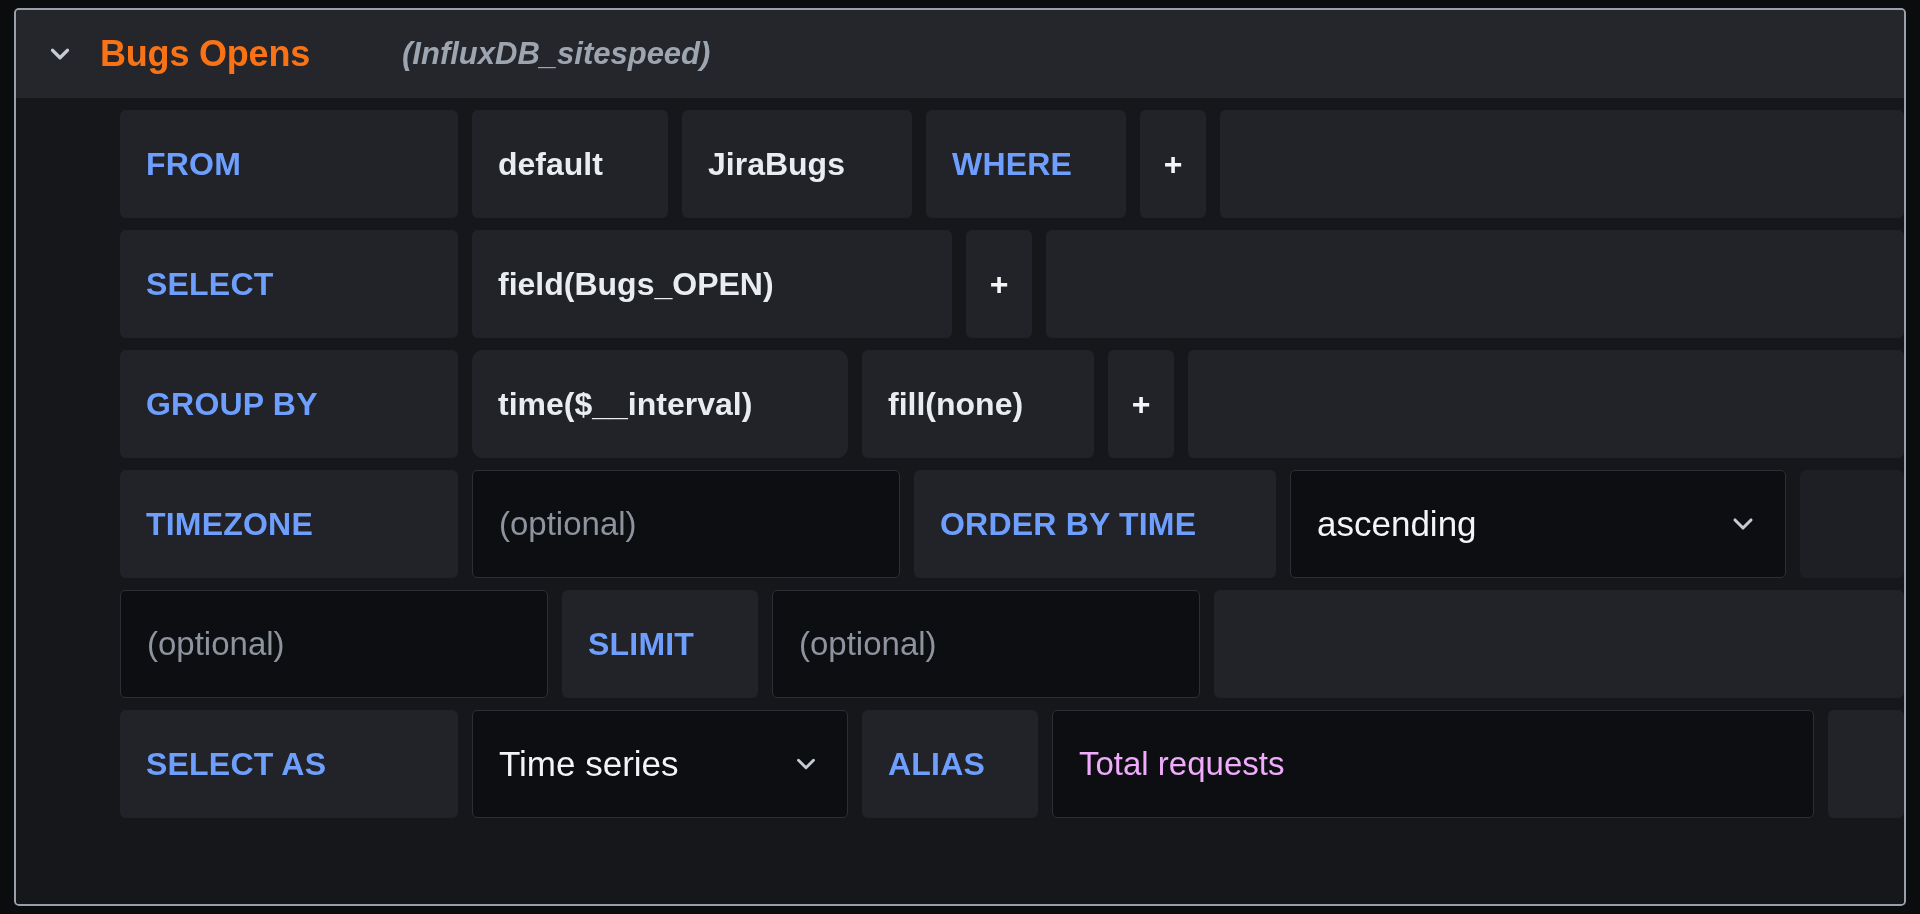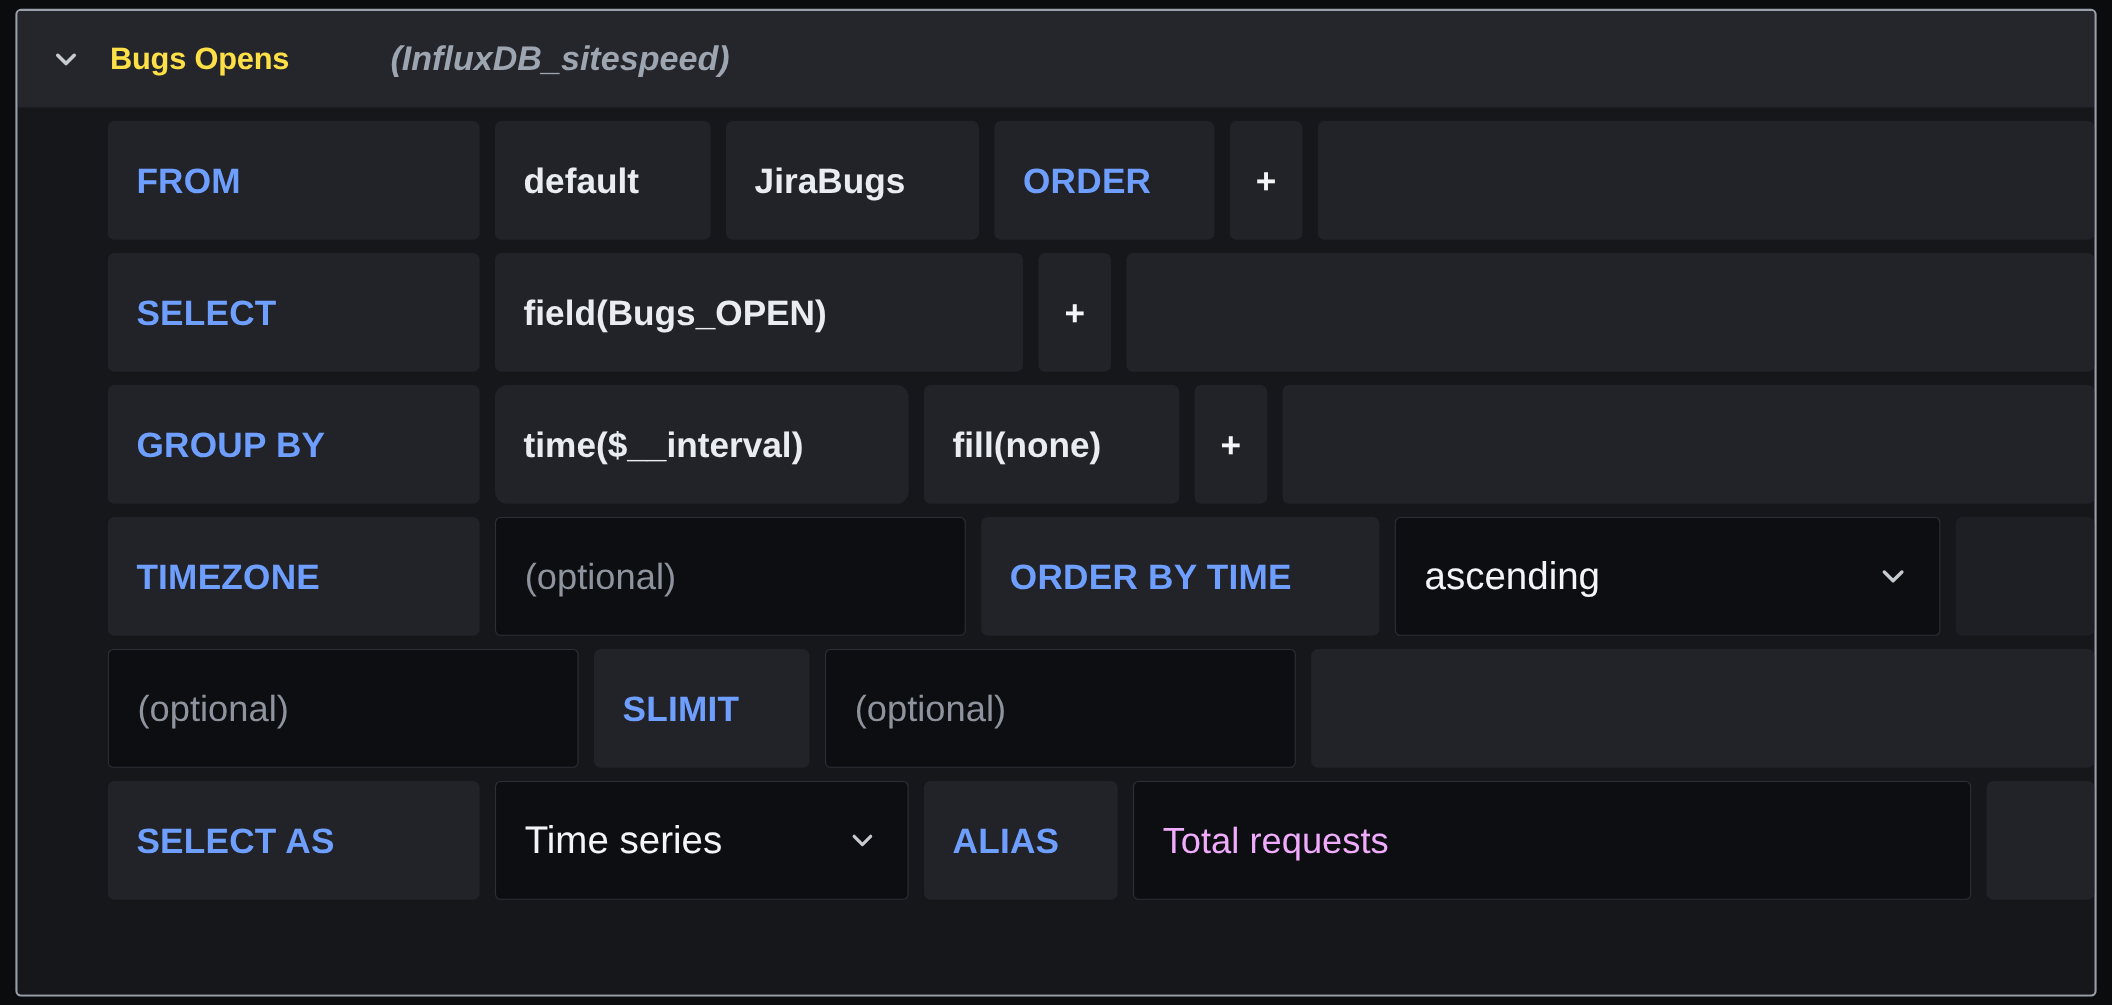--- a/index.html
+++ b/index.html
@@ -44,22 +44,22 @@
     width: 44px;
     height: 44px;
     display: flex;
     align-items: center;
     justify-content: center;
     cursor: pointer;
     flex: 0 0 auto;
   }
   .collapse-toggle svg { display: block; }
   .query-title {
-    color: #fde047;
-    font-size: 28px;
+    color: #f97316;
+    font-size: 36px;
     font-weight: bold;
     letter-spacing: -0.2px;
     margin-left: 18px;
     white-space: nowrap;
   }
   .query-datasource {
     color: #9da5b0;
     font-size: 31px;
     font-style: italic;
     font-weight: bold;
@@ -76,21 +76,21 @@
     display: flex;
     flex-direction: column;
     gap: 12px;
   }
 
   .editor-row {
     display: flex;
     align-items: stretch;
     height: 108px;
     min-height: 108px;
-    padding-left: 82px;
+    padding-left: 104px;
     box-sizing: border-box;
     gap: 14px;
   }
 
   
   .seg {
     display: flex;
     align-items: center;
     justify-content: flex-start;
     background: #212329;
@@ -172,21 +172,21 @@
     <div class="query-title">Bugs Opens</div>
     <div class="query-datasource">(InfluxDB_sitespeed)</div>
   </div>
 
   <div class="query-body">
 
     <div class="editor-row">
       <div class="seg key w-label">FROM</div>
       <div class="seg val" style="width:196px;">default</div>
       <div class="seg val" style="width:230px;">JiraBugs</div>
-      <div class="seg key" style="width:200px;">ORDER</div>
+      <div class="seg key" style="width:200px;">WHERE</div>
       <div class="seg plus">+</div>
       <div class="filler"></div>
     </div>
 
     <div class="editor-row">
       <div class="seg key w-label">SELECT</div>
       <div class="seg val" style="width:480px;">field(Bugs_OPEN)</div>
       <div class="seg plus">+</div>
       <div class="filler"></div>
     </div>

